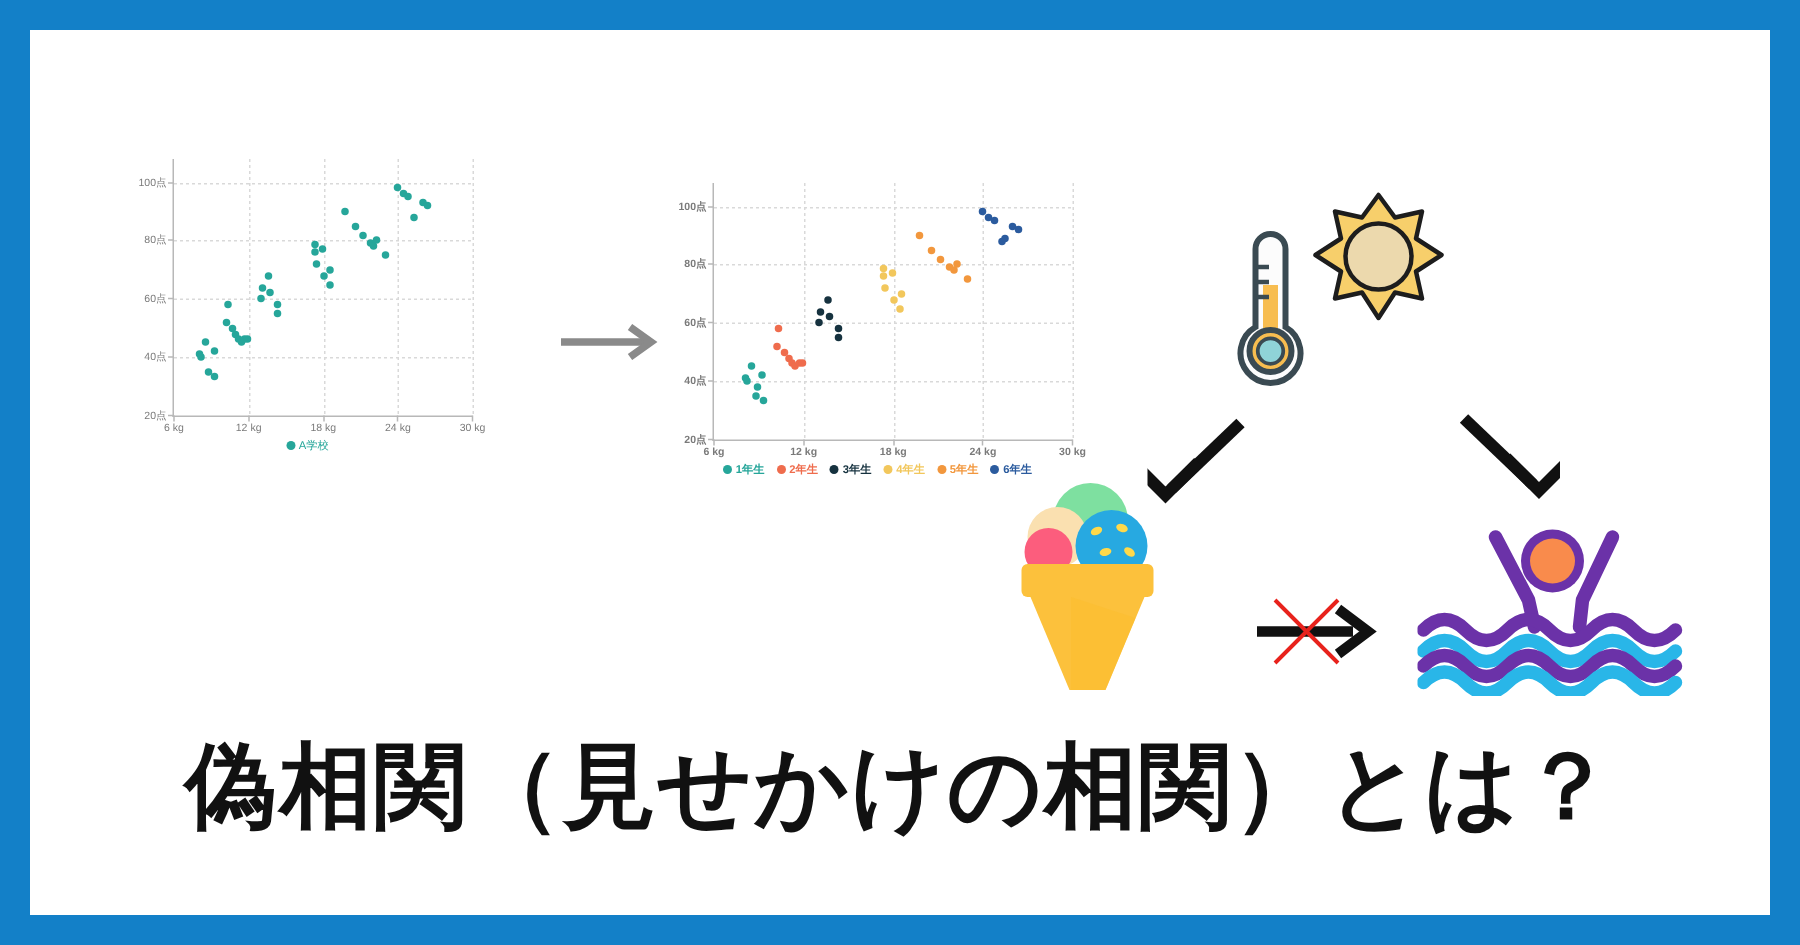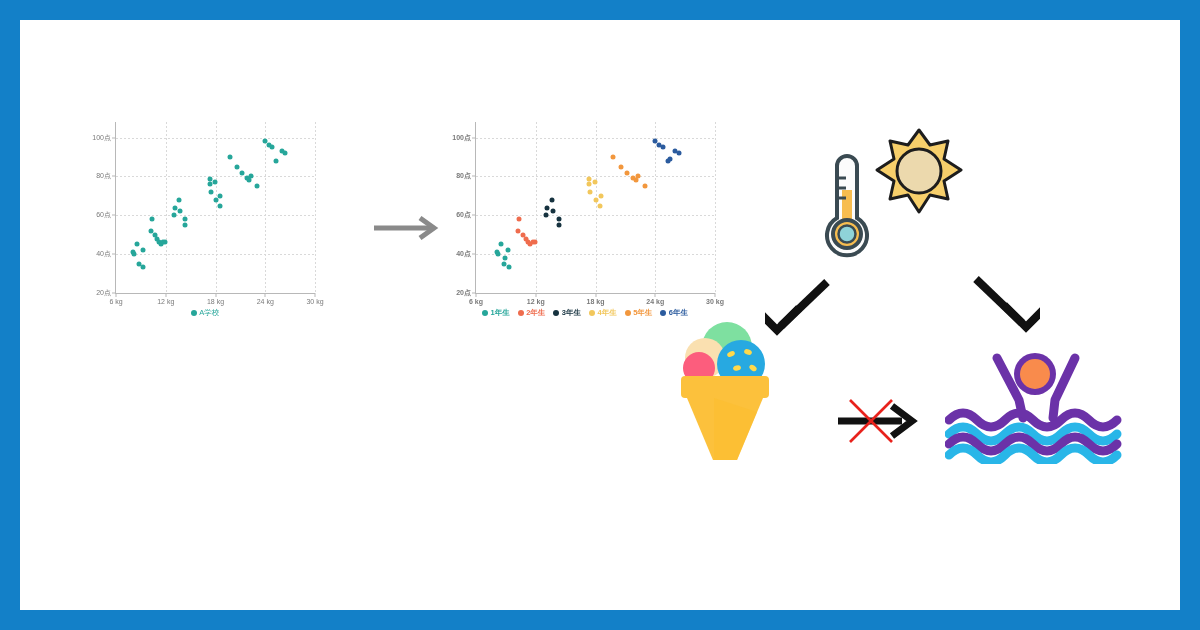--- a/index.html
+++ b/index.html
@@ -95,21 +95,21 @@
     white-space:nowrap;
   }
   .icon-abs{position:absolute;}
 </style>
 </head>
 <body>
 
 <div id="canvas">
   <div class="frame">
 
-    <div class="chart" id="chart-left" style="left:55px;top:92px;width:260px;height:230px;">
+    <div class="chart" id="chart-left" style="left:55px;top:76px;width:260px;height:230px;">
       <div class="plot" style="left:40px;top:10px;width:200px;height:172px;">
           <div class="ytick-mark" style="top: 171px;"></div>
           <div class="ytick" style="top: 171px;">20点</div>
           <div class="gridline-h" style="top: 132.136px;"></div>
           <div class="ytick-mark" style="top: 132.136px;"></div>
           <div class="ytick" style="top: 132.136px;">40点</div>
           <div class="gridline-h" style="top: 93.2727px;"></div>
           <div class="ytick-mark" style="top: 93.2727px;"></div>
           <div class="ytick" style="top: 93.2727px;">60点</div>
           <div class="gridline-h" style="top: 54.4091px;"></div>
@@ -341,15 +341,16 @@
       <circle cx="90" cy="32" r="21" fill="#6b32a8"></circle>
       <circle cx="90" cy="32" r="15" fill="#f98b4c"></circle>
       <path d="M52 16 L74 58 L78 76" fill="none" stroke="#6b32a8" stroke-width="9" stroke-linecap="round" stroke-linejoin="round"></path>
       <path d="M130 16 L110 58 L108 76" fill="none" stroke="#6b32a8" stroke-width="9" stroke-linecap="round" stroke-linejoin="round"></path>
       <path d="M4 78 q14 -14 28 0 t28 0 t28 0 t28 0 t28 0 t28 0" fill="none" stroke="#6b32a8" stroke-width="9" stroke-linecap="round"></path>
       <path d="M4 92 q14 -14 28 0 t28 0 t28 0 t28 0 t28 0 t28 0" fill="none" stroke="#29b6e8" stroke-width="9" stroke-linecap="round"></path>
       <path d="M4 102 q14 -14 28 0 t28 0 t28 0 t28 0 t28 0 t28 0" fill="none" stroke="#6b32a8" stroke-width="9" stroke-linecap="round"></path>
       <path d="M4 113 q14 -14 28 0 t28 0 t28 0 t28 0 t28 0 t28 0" fill="none" stroke="#29b6e8" stroke-width="9" stroke-linecap="round"></path>
     </svg>
 
+    <div class="title">偽相関（見せかけの相関）とは？</div>
 
   </div>
 </div>
 
 </body></html>

